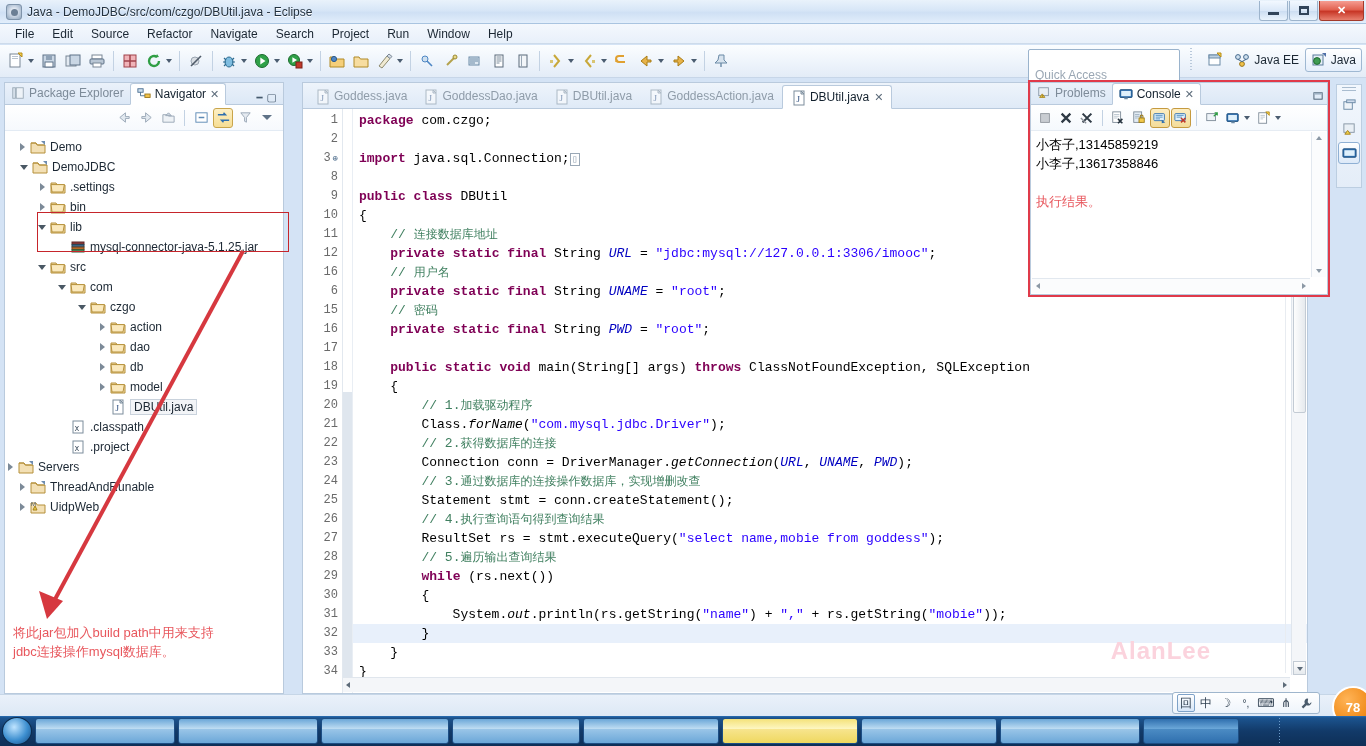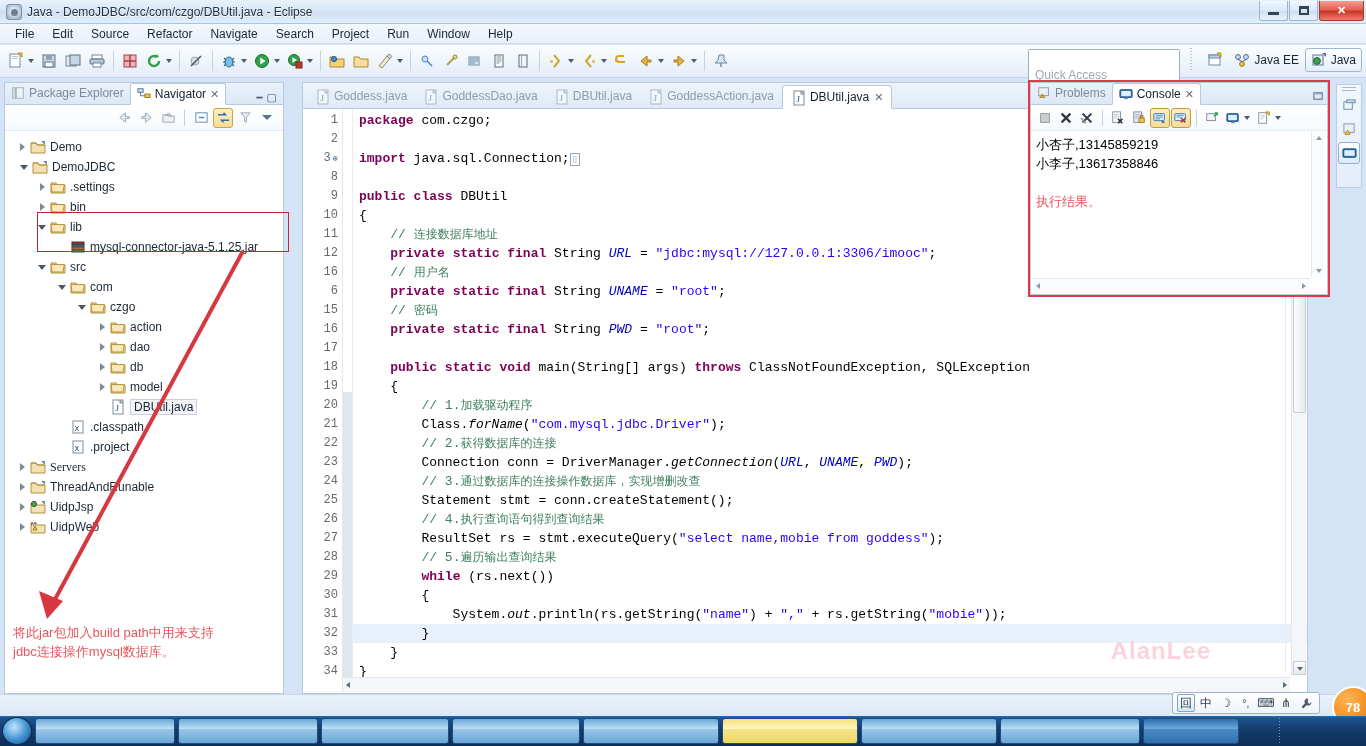--- a/index.html
+++ b/index.html
@@ -687,46 +687,37 @@
           <span>.classpath</span>
         </div>
         <div class="trow" style="padding-left: 52px;">
           <span class="arrow "></span>
           <span class="ticon"><svg width="16" height="16" viewBox="0 0 16 16">
               <rect x="3" y="2" width="10" height="12" fill="#fff" stroke="#7d8d9c"></rect>
               <text x="4.6" y="11.6" font-size="8" font-family="monospace" fill="#3a4a5a">x</text>
             </svg></span>
           <span>.project</span>
         </div>
-        <div class="trow" style="padding-left: 12px; font-family: Liberation Serif, serif;">
+        <div class="trow" style="">
           <span class="arrow closed"></span>
           <span class="ticon"><svg width="16" height="16" viewBox="0 0 16 16">
               <path d="M1 4h5l1.3 2H15v8H1z" fill="#f3e0b5" stroke="#b5903a"></path>
               <path d="M1 4h5l1.3 2H15" fill="none" stroke="#b5903a"></path>
               <path d="M11 2 h4 v4 z" fill="#6f8db1"></path>
             </svg></span>
           <span>Servers</span>
         </div>
         <div class="trow" style="padding-left: 12px;">
           <span class="arrow closed"></span>
           <span class="ticon"><svg width="16" height="16" viewBox="0 0 16 16">
               <path d="M1 4h5l1.3 2H15v8H1z" fill="#f3e0b5" stroke="#b5903a"></path>
               <path d="M1 4h5l1.3 2H15" fill="none" stroke="#b5903a"></path>
               <path d="M11 2 h4 v4 z" fill="#6f8db1"></path>
             </svg></span>
           <span>ThreadAndRunable</span>
-        </div>
-        <div class="trow" style="padding-left: 12px;">
-          <span class="arrow closed"></span>
-          <span class="ticon"><svg width="16" height="16" viewBox="0 0 16 16">
-              <path d="M1 4h5l1.3 2H15v8H1z" fill="#f3e0b5" stroke="#b5903a"></path>
-              <circle cx="4" cy="5" r="2.6" fill="#4f9e56" stroke="#23662c"></circle>
-              <path d="M11 2 h4 v4 z" fill="#6f8db1"></path>
-            </svg></span>
-          <span>UidpJsp</span>
         </div>
         <div class="trow" style="padding-left: 12px;">
           <span class="arrow closed"></span>
           <span class="ticon"><svg width="16" height="16" viewBox="0 0 16 16">
               <path d="M1 4h5l1.3 2H15v8H1z" fill="#f3e0b5" stroke="#b5903a"></path>
               <text x="1" y="7" font-size="6" fill="#4a5b6c">M</text>
               <path d="M3 11 l2-4 2 4z" fill="#f2d24a" stroke="#a4801b"></path>
             </svg></span>
           <span>UidpWeb</span>
         </div>

